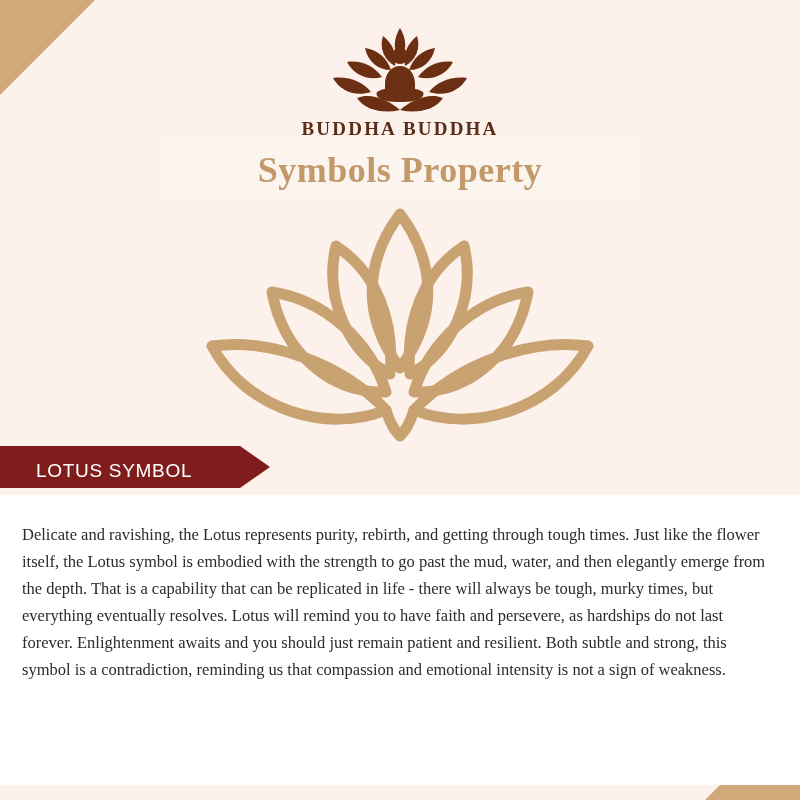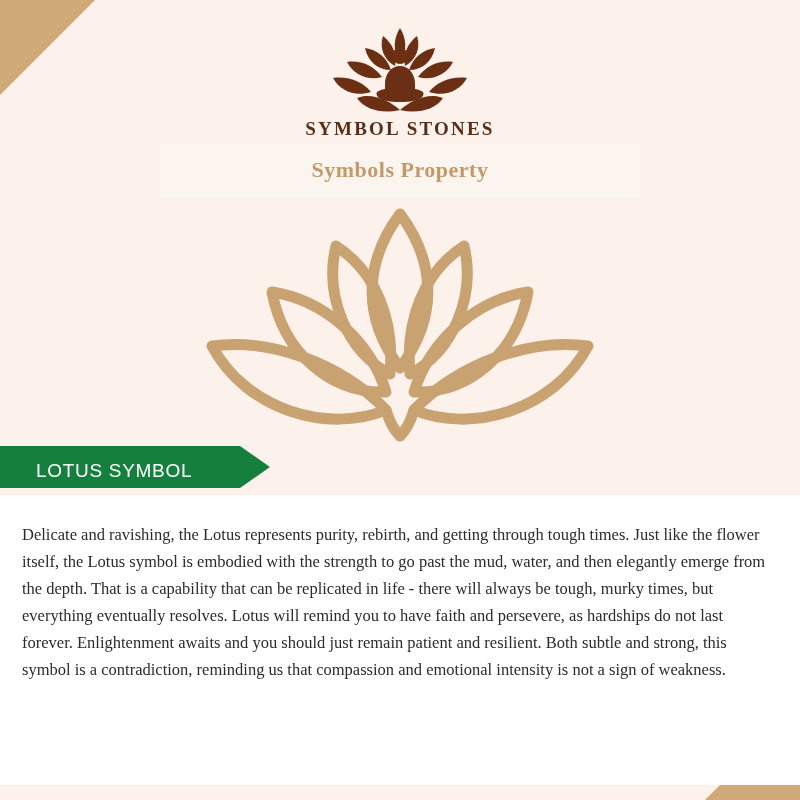--- a/index.html
+++ b/index.html
@@ -87,42 +87,42 @@
     width: 480px;
     height: 54px;
     background: #fbf4ef;
     display: flex;
     align-items: center;
     justify-content: center;
   }
   .title-banner .title-text {
     font-family: "Liberation Serif", serif;
     font-weight: bold;
-    font-size: 22px;
+    font-size: 36px;
     color: #c29a6a;
     letter-spacing: 0.5px;
   }
 
   
   .lotus-art {
     position: absolute;
     top: 196px;
     left: 190px;
     width: 420px;
     height: 270px;
   }
 
   
   .label-ribbon {
     position: absolute;
     top: 446px;
     left: 0;
     width: 270px;
     height: 50px;
-    background: #15803d;
+    background: #7f1d1d;
     -webkit-clip-path: polygon(0 0, 240px 0, 270px 21px, 240px 42px, 0 42px);
     clip-path: polygon(0 0, 240px 0, 270px 21px, 240px 42px, 0 42px);
     display: flex;
     align-items: center;
   }
   .label-ribbon .label-text {
     padding-left: 36px;
     font-size: 19px;
     color: #ffffff;
     letter-spacing: 0.7px;
@@ -195,21 +195,21 @@
         <circle cx="95" cy="34" r="8"></circle>
         <path d="M95 44 C 104 44, 110 52, 110 62 L 110 68 C 110 70, 108 71, 106 70 L 95 66 L 84 70 C 82 71, 80 70, 80 68 L 80 62 C 80 52, 86 44, 95 44 Z"></path>
         <path d="M72 70 C 80 64, 110 64, 118 70 C 120 74, 116 80, 95 80 C 74 80, 70 74, 72 70 Z"></path>
       </g>
 
       <g fill="#6b2f14">
         <path d="M52 76 C 66 70, 84 78, 95 88 C 78 92, 60 88, 52 76 Z"></path>
         <path d="M138 76 C 130 88, 112 92, 95 88 C 106 78, 124 70, 138 76 Z"></path>
       </g>
     </svg>
-    <div class="brand-name">SYMBOL STONES</div>
+    <div class="brand-name">BUDDHA BUDDHA</div>
   </div>
 
   <div class="title-banner">
     <span class="title-text">Symbols Property</span>
   </div>
 
   <svg class="lotus-art" viewBox="0 0 420 270">
     <g fill="none" stroke="#c9a271" stroke-width="11" stroke-linejoin="round" stroke-linecap="round">
 
       <path d="M210 18 C 243 62, 251 118, 210 172 C 169 118, 177 62, 210 18 Z"></path>

